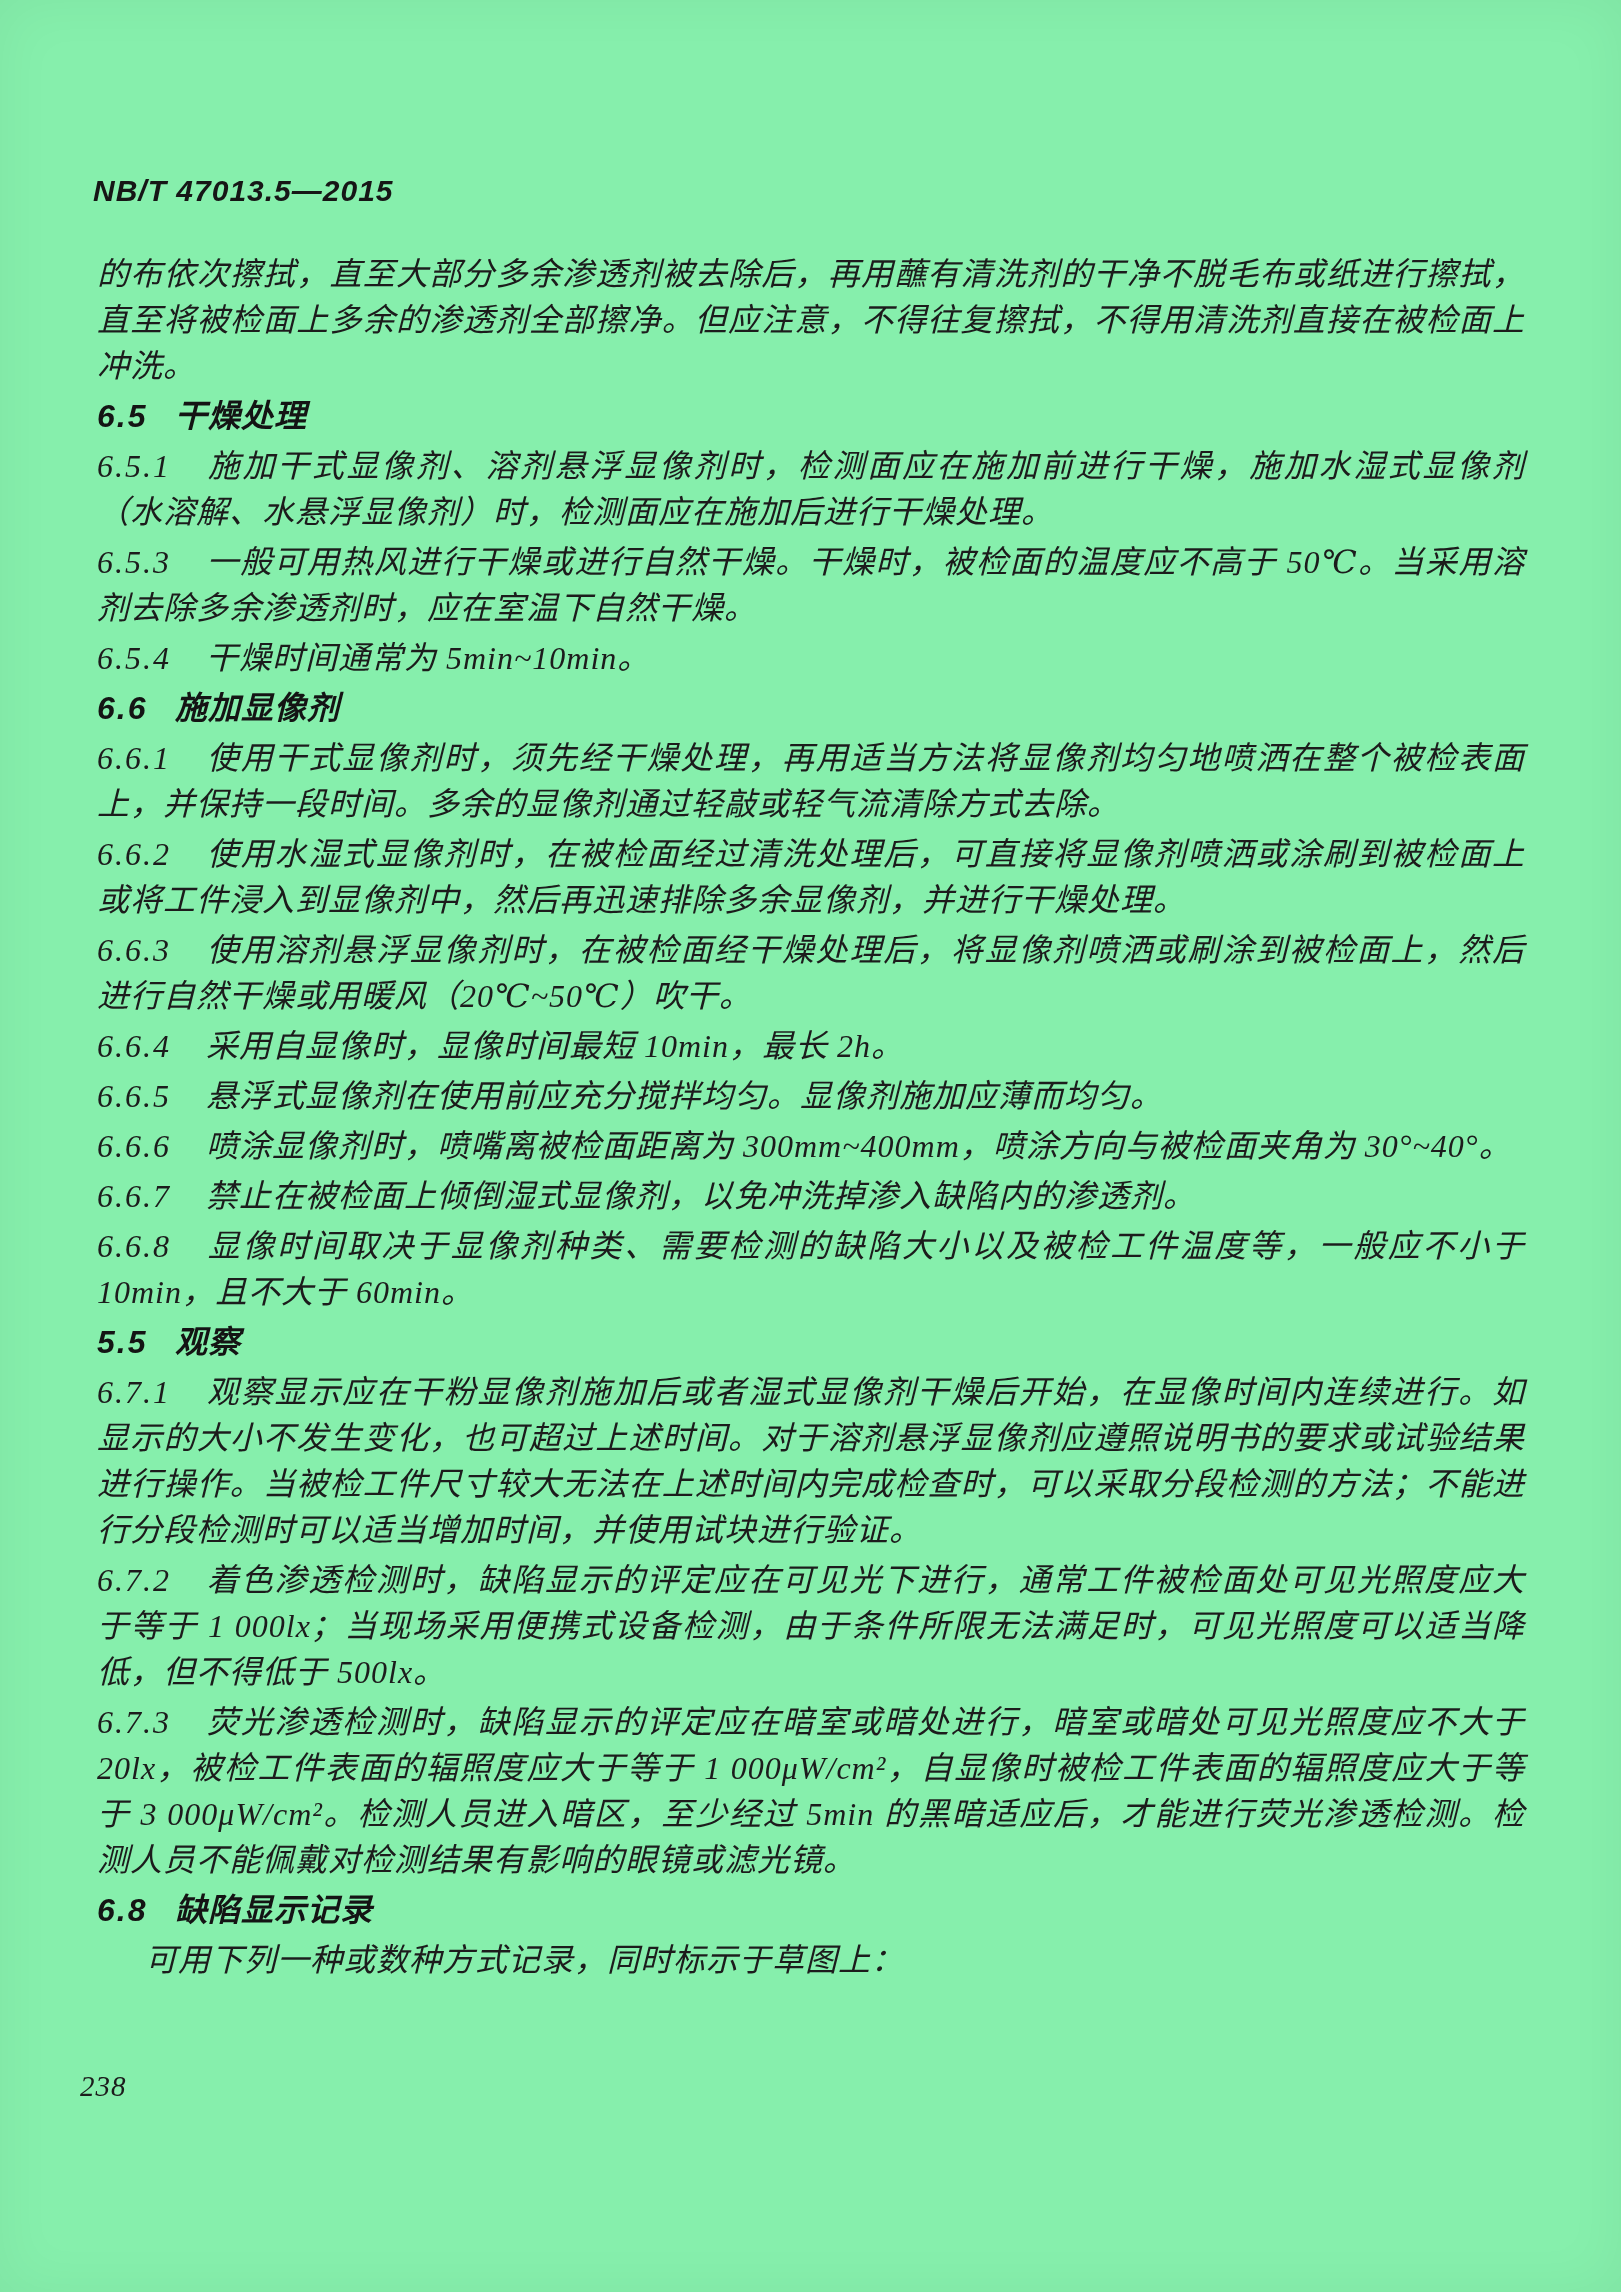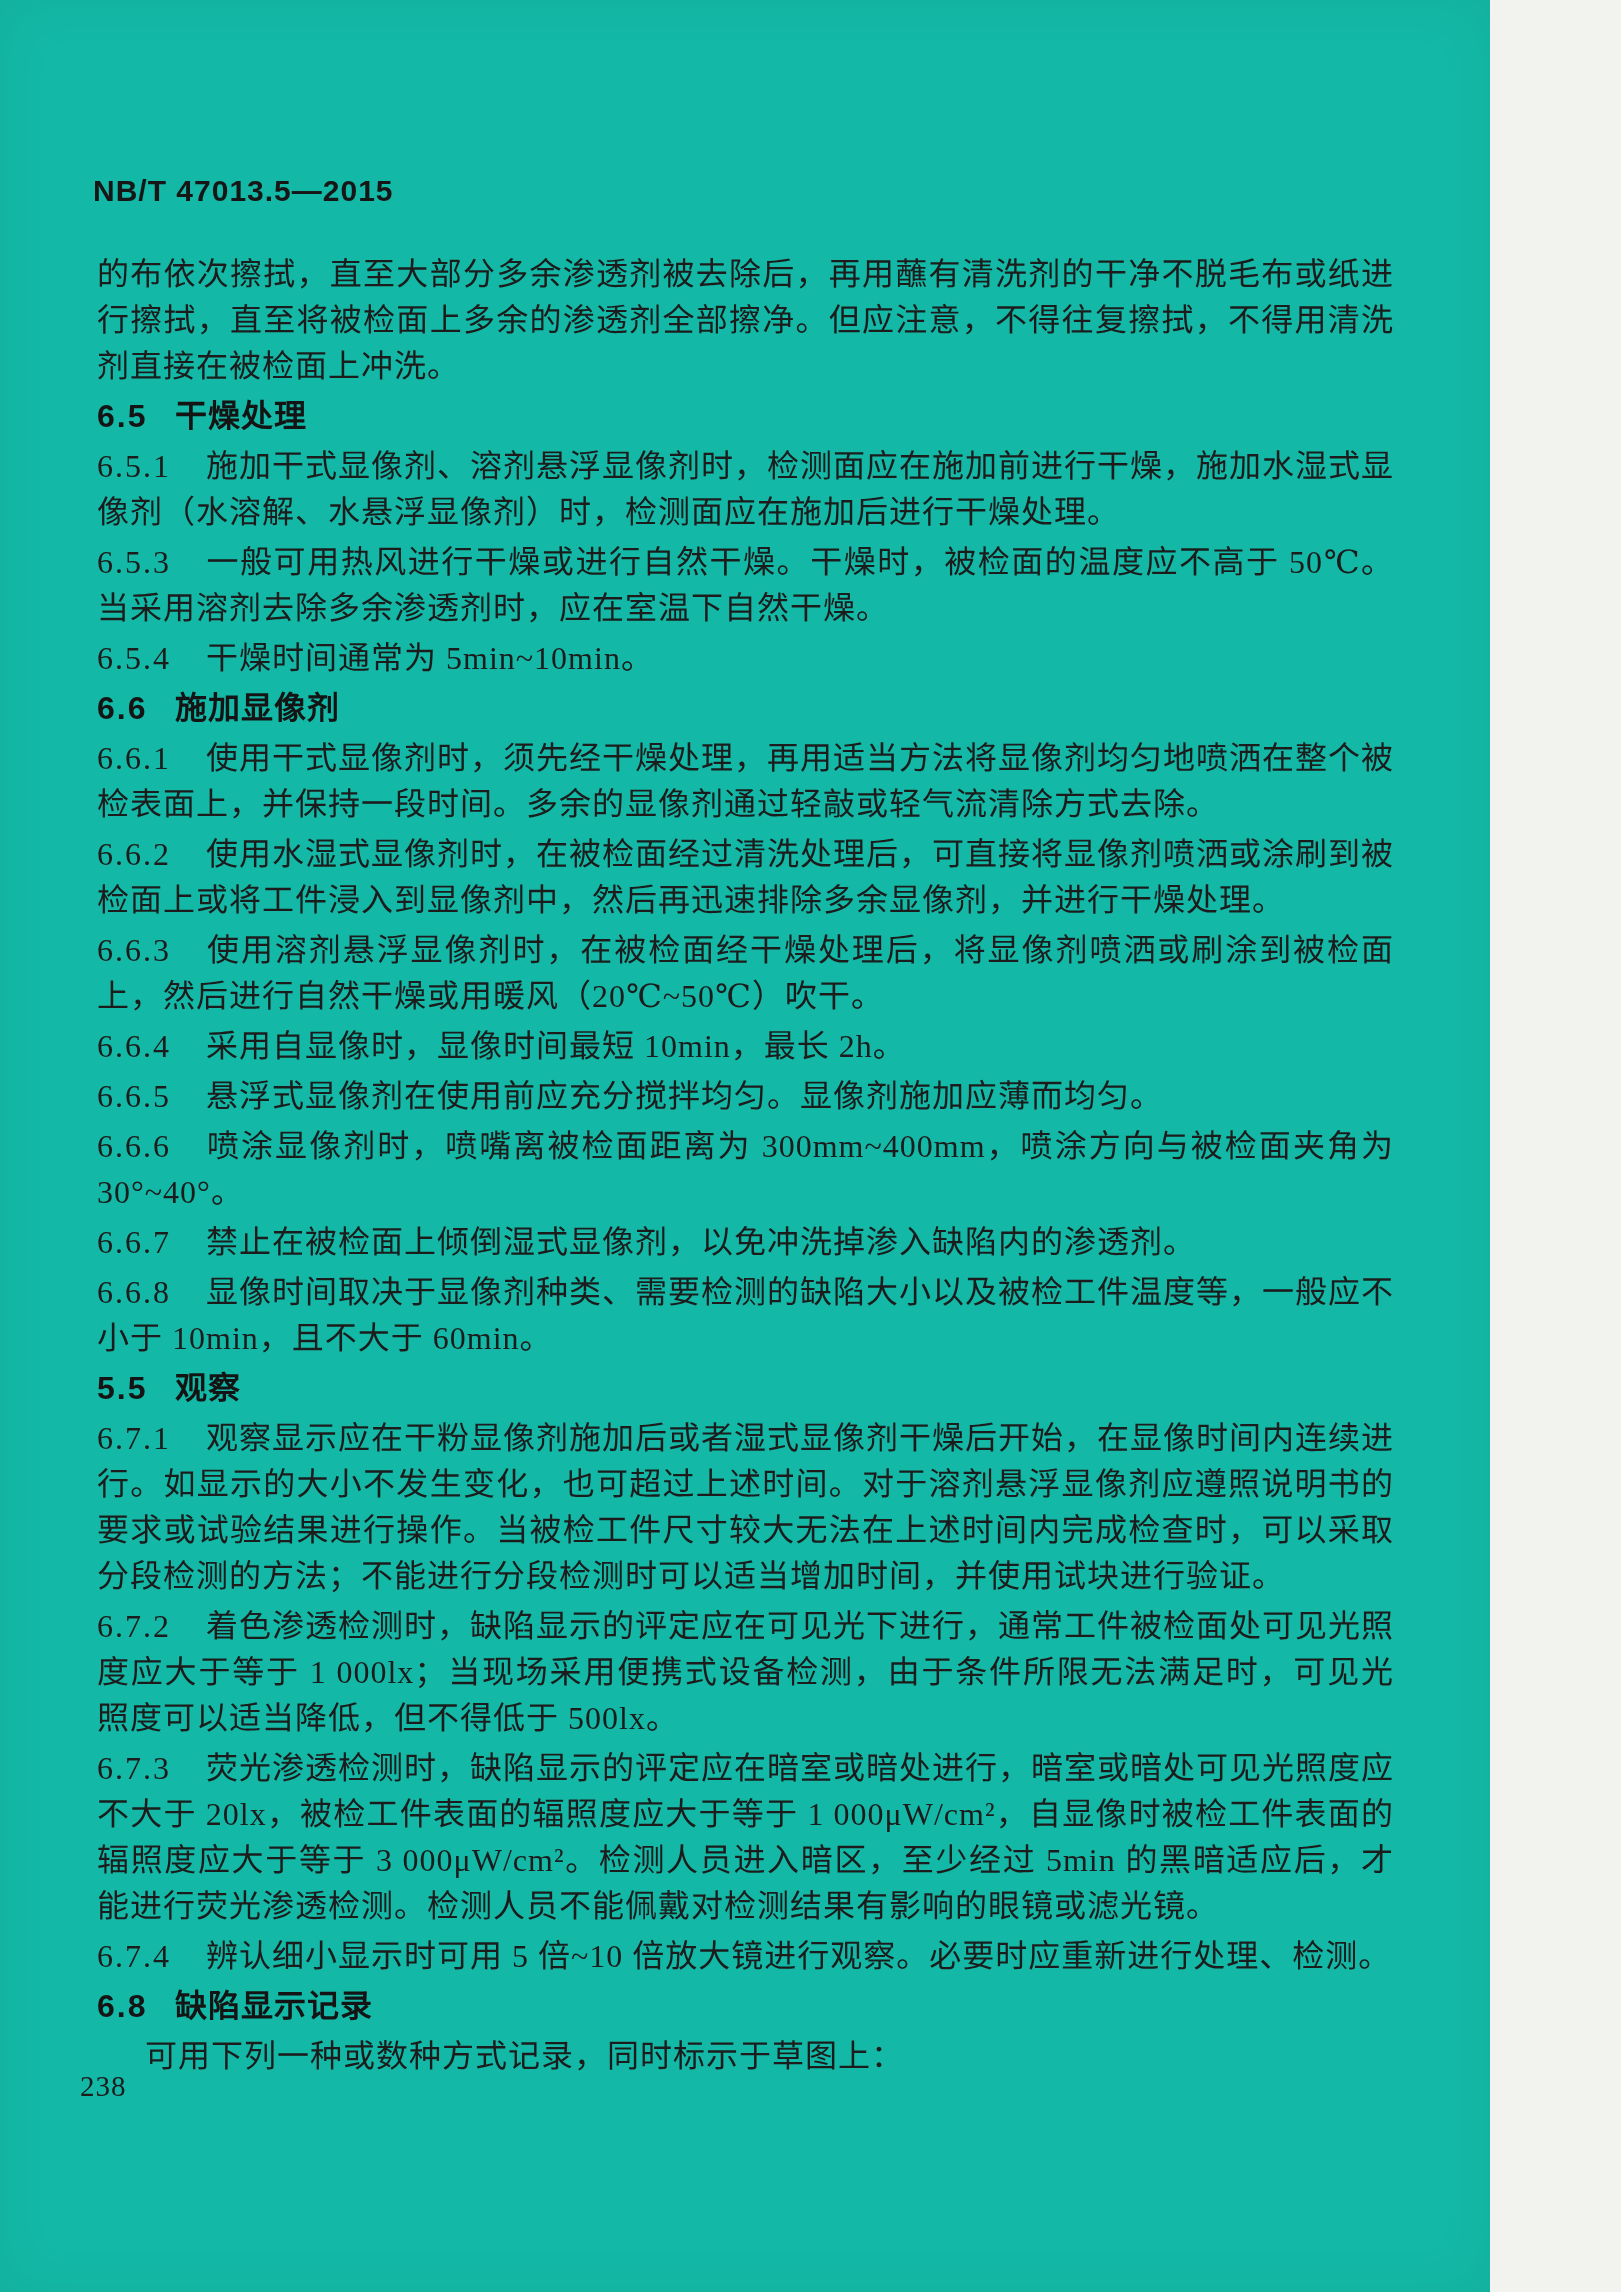--- a/index.html
+++ b/index.html
@@ -8,25 +8,26 @@
   }
   body {
     width: 1621px;
     height: 2293px;
     background: #f2f2ef;
     font-family: "Liberation Serif", "DejaVu Serif", serif;
     overflow: hidden;
   }
   .page {
     position: relative;
-    width: 1490px;
+    width: 1621px;
     height: 2293px;
-    background: #14b8a6;
+    background: #86efac;
     box-shadow: inset 0 0 59px rgba(0,0,0,0.05);
     color: #1c1c1c;
+    font-style: italic;
   }
   .content {
     position: absolute;
     left: 93px;
     right: 92px;
     top: 173px;
   }
   .doc-header {
     font-family: "Liberation Sans", "DejaVu Sans", sans-serif;
     font-weight: bold;
@@ -87,20 +88,19 @@
         <p class="para clause"><span class="num">6.6.3</span><span class="txt">使用溶剂悬浮显像剂时，在被检面经干燥处理后，将显像剂喷洒或刷涂到被检面上，然后进行自然干燥或用暖风（20℃~50℃）吹干。</span></p>
         <p class="para clause"><span class="num">6.6.4</span><span class="txt">采用自显像时，显像时间最短 10min，最长 2h。</span></p>
         <p class="para clause"><span class="num">6.6.5</span><span class="txt">悬浮式显像剂在使用前应充分搅拌均匀。显像剂施加应薄而均匀。</span></p>
         <p class="para clause"><span class="num">6.6.6</span><span class="txt">喷涂显像剂时，喷嘴离被检面距离为 300mm~400mm，喷涂方向与被检面夹角为 30°~40°。</span></p>
         <p class="para clause"><span class="num">6.6.7</span><span class="txt">禁止在被检面上倾倒湿式显像剂，以免冲洗掉渗入缺陷内的渗透剂。</span></p>
         <p class="para clause"><span class="num">6.6.8</span><span class="txt">显像时间取决于显像剂种类、需要检测的缺陷大小以及被检工件温度等，一般应不小于 10min，且不大于 60min。</span></p>
         <p class="para heading"><span class="num">5.5</span><span class="txt">观察</span></p>
         <p class="para clause"><span class="num">6.7.1</span><span class="txt">观察显示应在干粉显像剂施加后或者湿式显像剂干燥后开始，在显像时间内连续进行。如显示的大小不发生变化，也可超过上述时间。对于溶剂悬浮显像剂应遵照说明书的要求或试验结果进行操作。当被检工件尺寸较大无法在上述时间内完成检查时，可以采取分段检测的方法；不能进行分段检测时可以适当增加时间，并使用试块进行验证。</span></p>
         <p class="para clause"><span class="num">6.7.2</span><span class="txt">着色渗透检测时，缺陷显示的评定应在可见光下进行，通常工件被检面处可见光照度应大于等于 1 000lx；当现场采用便携式设备检测，由于条件所限无法满足时，可见光照度可以适当降低，但不得低于 500lx。</span></p>
         <p class="para clause"><span class="num">6.7.3</span><span class="txt">荧光渗透检测时，缺陷显示的评定应在暗室或暗处进行，暗室或暗处可见光照度应不大于 20lx，被检工件表面的辐照度应大于等于 1 000μW/cm²，自显像时被检工件表面的辐照度应大于等于 3 000μW/cm²。检测人员进入暗区，至少经过 5min 的黑暗适应后，才能进行荧光渗透检测。检测人员不能佩戴对检测结果有影响的眼镜或滤光镜。</span></p>
-        <p class="para clause"><span class="num">6.7.4</span><span class="txt">辨认细小显示时可用 5 倍~10 倍放大镜进行观察。必要时应重新进行处理、检测。</span></p>
         <p class="para heading"><span class="num">6.8</span><span class="txt">缺陷显示记录</span></p>
         <p class="para indent"><span class="txt">可用下列一种或数种方式记录，同时标示于草图上：</span></p>
       </div>
   </div>
   <div class="page-number">238</div>
 </div>
 
 
 </body></html>

